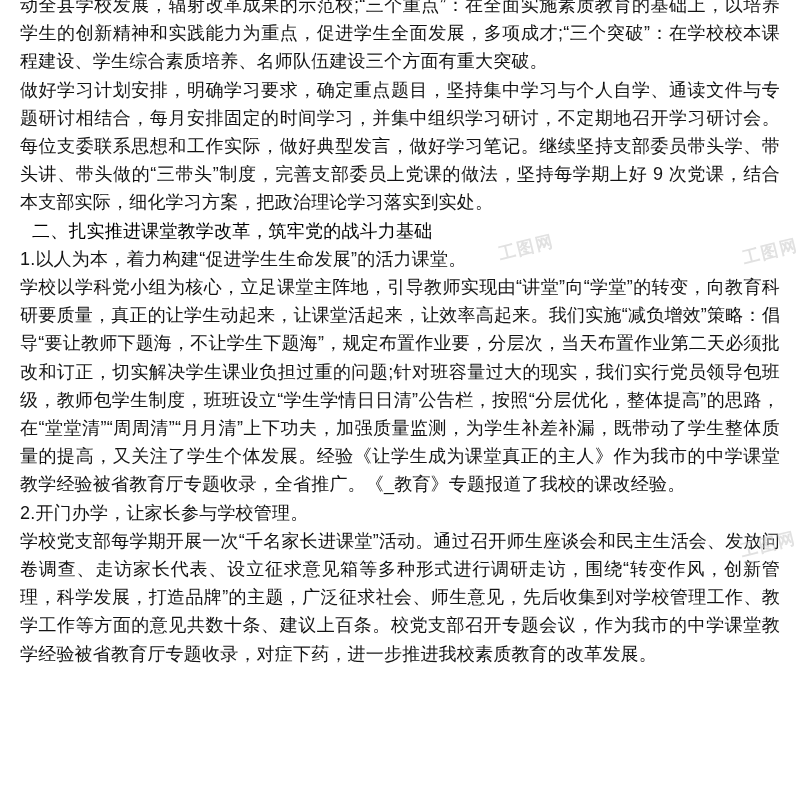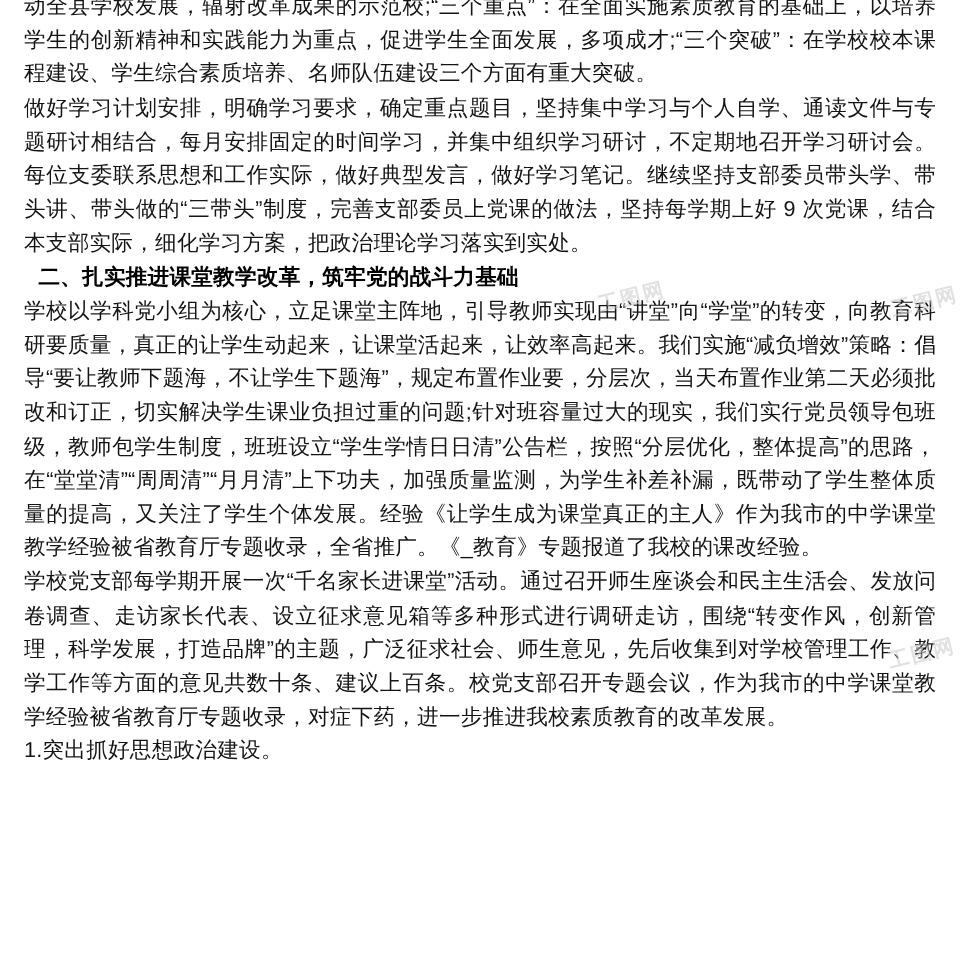--- a/index.html
+++ b/index.html
@@ -24,21 +24,21 @@
     font-size: 18px;
     line-height: 28.2px;
     text-align: justify;
     letter-spacing: 0.2px;
     word-break: break-all;
   }
   .para {
     margin: 0;
   }
   .para.heading {
-    font-weight: bold;
+    font-weight: normal;
     color: #000000;
     text-indent: 12px;
   }
   .watermark {
     position: absolute;
     color: #c9c9c9;
     opacity: 0.55;
     font-size: 17px;
     letter-spacing: 2px;
     transform: rotate(-14deg);
@@ -51,21 +51,22 @@
   .wm-c { left: 740px; top: 533px; }
 </style>
 </head>
 <body>
 
 <div class="page">
   <div class="content" id="doc-content">
       <p class="para normal">动全县学校发展，辐射改革成果的示范校;“三个重点”：在全面实施素质教育的基础上，以培养学生的创新精神和实践能力为重点，促进学生全面发展，多项成才;“三个突破”：在学校校本课程建设、学生综合素质培养、名师队伍建设三个方面有重大突破。</p>
       <p class="para normal">做好学习计划安排，明确学习要求，确定重点题目，坚持集中学习与个人自学、通读文件与专题研讨相结合，每月安排固定的时间学习，并集中组织学习研讨，不定期地召开学习研讨会。每位支委联系思想和工作实际，做好典型发言，做好学习笔记。继续坚持支部委员带头学、带头讲、带头做的“三带头”制度，完善支部委员上党课的做法，坚持每学期上好 9 次党课，结合本支部实际，细化学习方案，把政治理论学习落实到实处。</p>
       <p class="para heading">二、扎实推进课堂教学改革，筑牢党的战斗力基础</p>
+      <p class="para normal">1.以人为本，着力构建“促进学生生命发展”的活力课堂。</p>
       <p class="para normal">学校以学科党小组为核心，立足课堂主阵地，引导教师实现由“讲堂”向“学堂”的转变，向教育科研要质量，真正的让学生动起来，让课堂活起来，让效率高起来。我们实施“减负增效”策略：倡导“要让教师下题海，不让学生下题海”，规定布置作业要，分层次，当天布置作业第二天必须批改和订正，切实解决学生课业负担过重的问题;针对班容量过大的现实，我们实行党员领导包班级，教师包学生制度，班班设立“学生学情日日清”公告栏，按照“分层优化，整体提高”的思路，在“堂堂清”“周周清”“月月清”上下功夫，加强质量监测，为学生补差补漏，既带动了学生整体质量的提高，又关注了学生个体发展。经验《让学生成为课堂真正的主人》作为我市的中学课堂教学经验被省教育厅专题收录，全省推广。《_教育》专题报道了我校的课改经验。</p>
+      <p class="para normal">2.开门办学，让家长参与学校管理。</p>
       <p class="para normal">学校党支部每学期开展一次“千名家长进课堂”活动。通过召开师生座谈会和民主生活会、发放问卷调查、走访家长代表、设立征求意见箱等多种形式进行调研走访，围绕“转变作风，创新管理，科学发展，打造品牌”的主题，广泛征求社会、师生意见，先后收集到对学校管理工作、教学工作等方面的意见共数十条、建议上百条。校党支部召开专题会议，作为我市的中学课堂教学经验被省教育厅专题收录，对症下药，进一步推进我校素质教育的改革发展。</p>
-      <p class="para normal">1.突出抓好思想政治建设。</p>
     </div>
 
   <div class="watermark wm-a">工图网</div>
   <div class="watermark wm-b">工图网</div>
   <div class="watermark wm-c">工图网</div>
 </div>
 
 </body></html>

